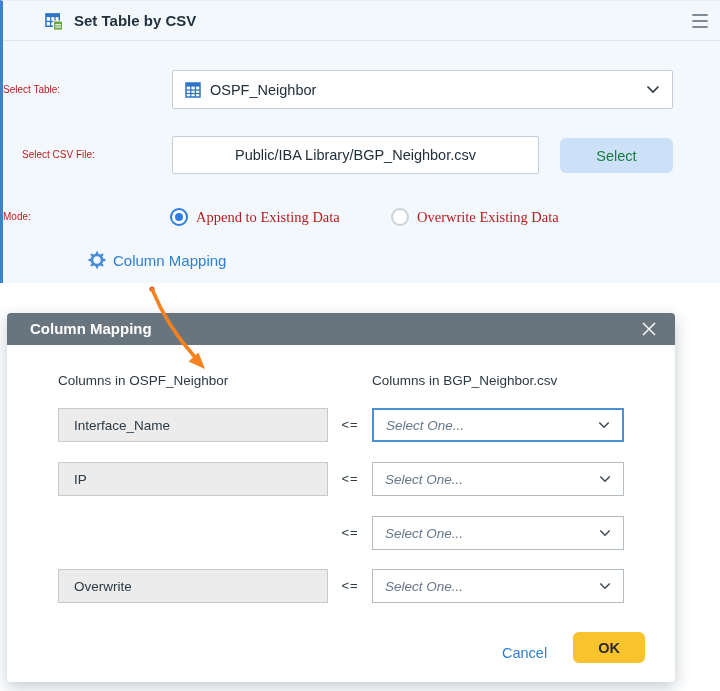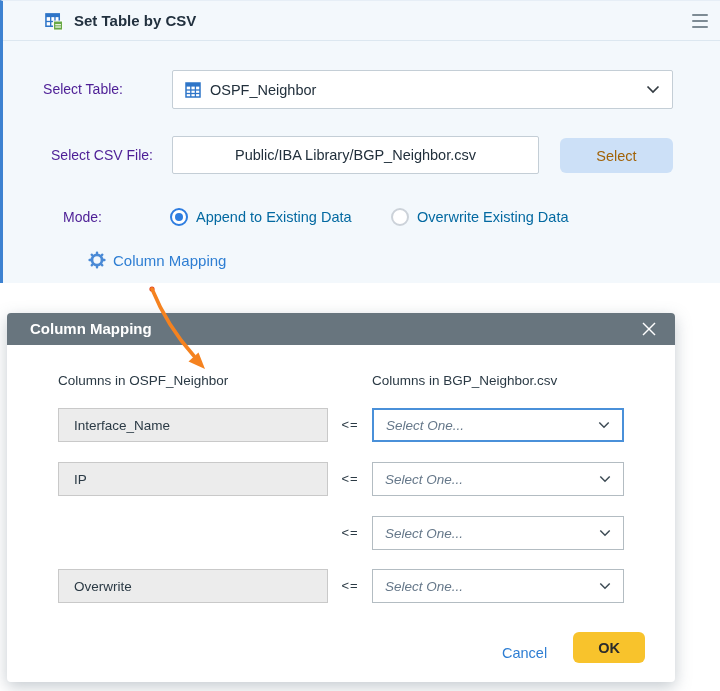--- a/index.html
+++ b/index.html
@@ -12,40 +12,40 @@
     background:#f3f8fc; border-left:3px solid #3d82d1; border-top:1px solid #e6eef6; }
   .titlebar { position:absolute; left:0; top:0; width:100%; height:40px;
     border-bottom:1px solid #dce7f0; }
   .title-icon { position:absolute; left:42px; top:11px; width:19px; height:19px; }
   .win-title { position:absolute; left:71px; top:0; line-height:40px;
     font-size:15px; font-weight:700; color:#22313f; }
   .hamburger { position:absolute; right:12px; top:13px; width:16px; height:14px;
     display:flex; flex-direction:column; justify-content:space-between; cursor:pointer; }
   .hamburger div { height:2px; background:#7d8b94; border-radius:1px; }
 
-  .flabel { position:absolute; left:0; width:160px; text-align:center;
-    font-size:14px; color:#4c1d95; }
+  .flabel { position:absolute; left:0; width:160px; text-align:left;
+    font-size:10px; color:#b91c1c; }
   .combo { position:absolute; left:169px; top:69px; width:501px; height:39px;
     background:#ffffff; border:1px solid #c4ced6; border-radius:2px;
     display:flex; align-items:center; padding:0 12px; cursor:pointer; }
   .combo-text { font-size:14.5px; color:#22303c; margin-left:9px; flex:1; }
   .text-input { position:absolute; left:169px; top:135px; width:367px; height:38px;
     background:#ffffff; border:1px solid #c4ced6; border-radius:2px;
     font-size:14.5px; color:#22303c; padding:0 12px;
     font-family:"Liberation Sans","DejaVu Sans",sans-serif;text-align:center; }
   .select-btn { position:absolute; left:557px; top:137px; width:113px; height:35px;
     background:#cce0f7; border:none; border-radius:6px; font-size:14.5px;
-    color:#a16207; cursor:pointer; font-family:"Liberation Sans","DejaVu Sans",sans-serif; }
+    color:#15803d; cursor:pointer; font-family:"Liberation Sans","DejaVu Sans",sans-serif; }
 
   .radio { position:absolute; width:18px; height:18px; border-radius:50%; background:#fff; }
   .radio.on  { border:2px solid #2e7de0; }
   .radio.on::after { content:""; position:absolute; left:3px; top:3px; width:8px; height:8px;
     border-radius:50%; background:#2e7de0; }
   .radio.off { border:2px solid #ccd2d9; }
-  .radio-label { position:absolute; top:207px; font-size:14.5px; color:#0369a1; line-height:18px; }
+  .radio-label { position:absolute; top:207px; font-size:14.5px; color:#b91c1c; line-height:18px;font-family:Liberation Serif, serif; }
 
   .cm-link { position:absolute; left:85px; top:250px; display:flex; align-items:center;
     gap:7px; cursor:pointer; }
   .cm-link-text { font-size:15px; color:#2e7ed3; }
 
   
   .dialog { position:absolute; left:7px; top:313px; width:668px; height:369px;
     background:#ffffff; border-radius:4px; z-index:10;
     box-shadow:0 5px 16px rgba(90,105,120,.35); }
   .dialog-header { position:absolute; left:0; top:0; width:100%; height:32px;

